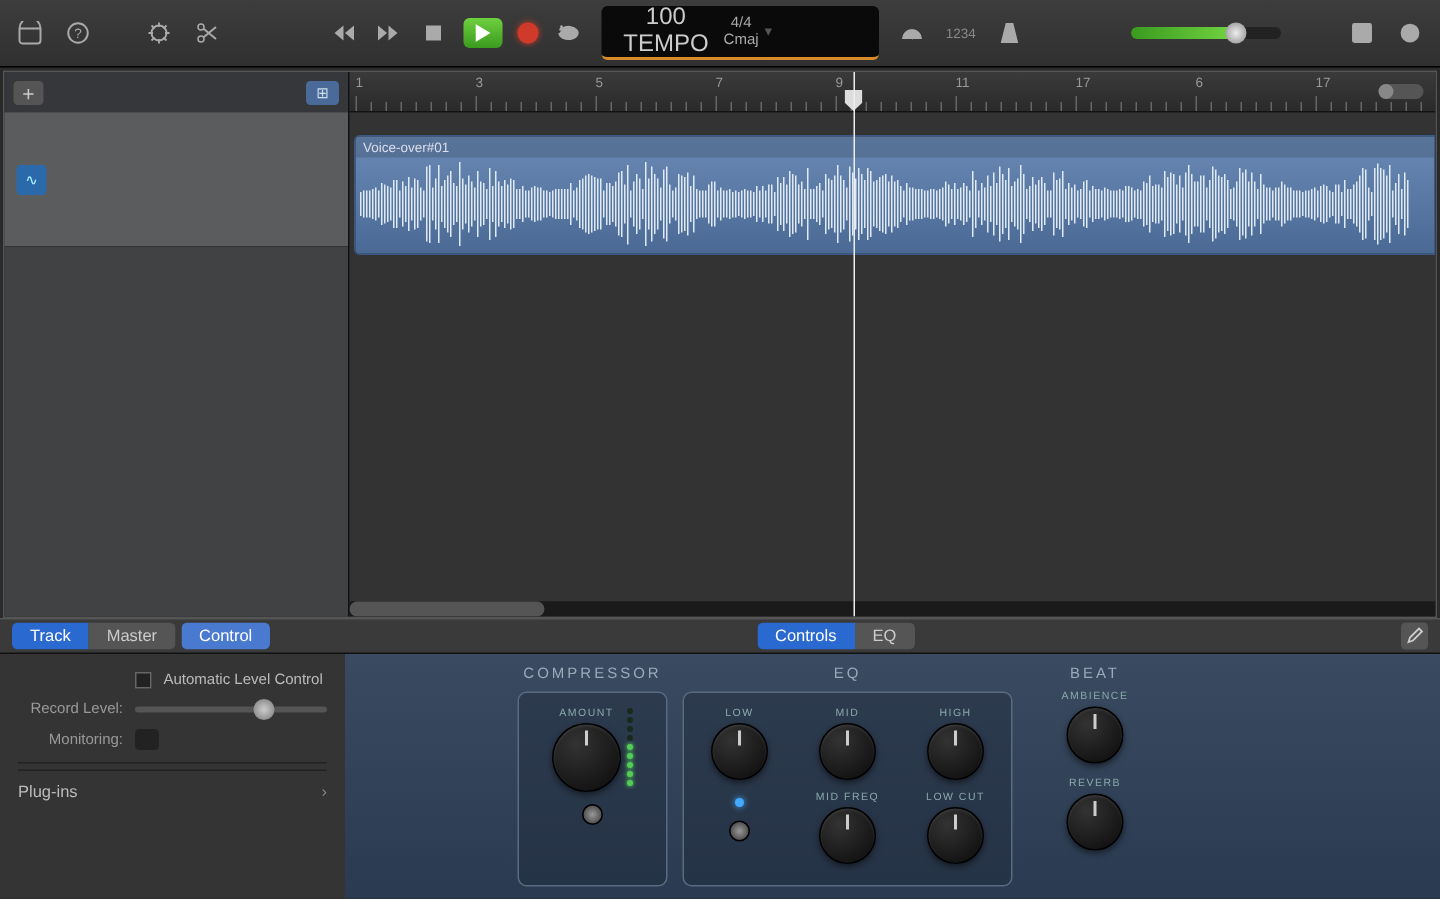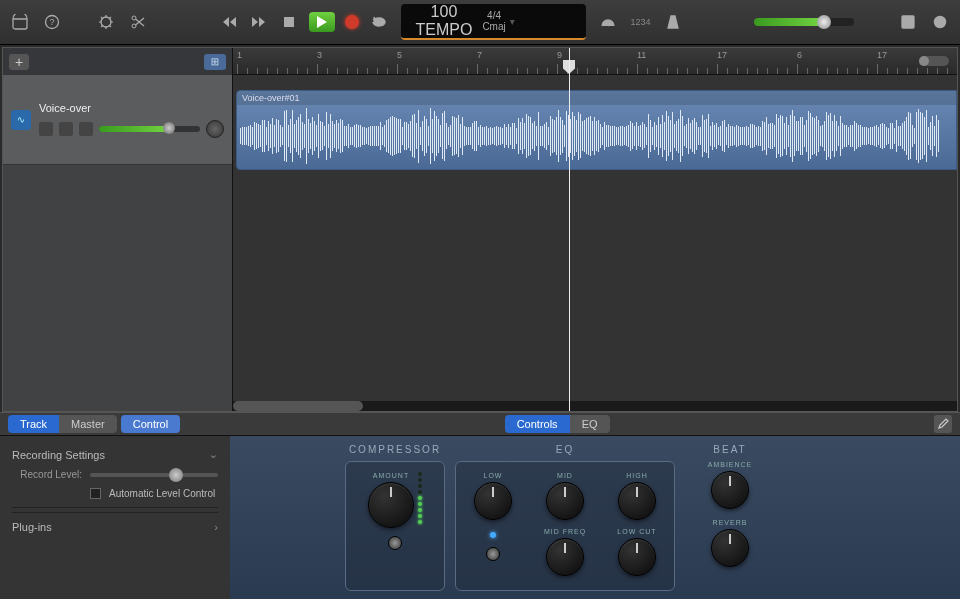--- a/index.html
+++ b/index.html
@@ -199,33 +199,20 @@
 </div>
 
 <div class="arrange">
   <div class="track-header-col">
     <div class="header-row">
       <div class="add-btn">+</div>
       <div class="hdr-icon">⊞</div>
     </div>
     <div class="track-header">
       <div class="track-icon">∿</div>
-      <div class="track-info">
-        <div class="track-name">Voice-over</div>
-        <div class="track-controls">
-          <div class="mini"></div>
-          <div class="mini"></div>
-          <div class="mini"></div>
-          <div class="track-vol">
-              <div class="track-vol-fill"></div>
-              <div class="track-vol-thumb"></div>
-            </div>
-          <div class="pan-knob"></div>
-        </div>
-      </div>
     </div>
   </div>
   <div class="timeline">
     <div class="ruler" id="ruler">
       <div class="zoom-scroll">
           <div class="zoom-thumb"></div>
         </div>
     <div class="ruler-num" style="left: 4px;">1</div>
         <div class="tick maj" style="left: 4px;"></div>
         <div class="tick" style="left: 14px;"></div>
@@ -690,33 +677,33 @@
   <div class="spacer"></div>
   <div class="right-icon">
       <svg width="12" height="12" viewBox="0 0 12 12" fill="none" stroke="#ccc" stroke-width="1.2">
         <path d="M2 10 l1 -3 l6 -6 l2 2 l-6 6 z"></path>
       </svg>
     </div>
 </div>
 
 <div class="lower">
   <div class="inspector">
-    <div class="insp-sect">
-      <span>Recording Settings</span>
-      <span style="color:#888">⌄</span>
+    <div class="insp-row" style="padding-left:78px">
+      <div class="checkbox"></div>
+      <span style="font-size:10px">Automatic Level Control</span>
     </div>
     <div class="insp-row">
       <label>Record Level:</label>
       <div class="hslider">
           <div class="hslider-thumb" style="left:62%"></div>
         </div>
     </div>
-    <div class="insp-row" style="padding-left:78px">
-      <div class="checkbox"></div>
-      <span style="font-size:10px">Automatic Level Control</span>
+    <div class="insp-row">
+      <label>Monitoring:</label>
+      <div class="mini-btn"></div>
     </div>
     <div class="divider"></div>
     <div class="divider"></div>
     <div class="insp-sect">
       <span>Plug-ins</span>
       <span style="color:#888">›</span>
     </div>
   </div>
 
   <div class="fx-panel">

